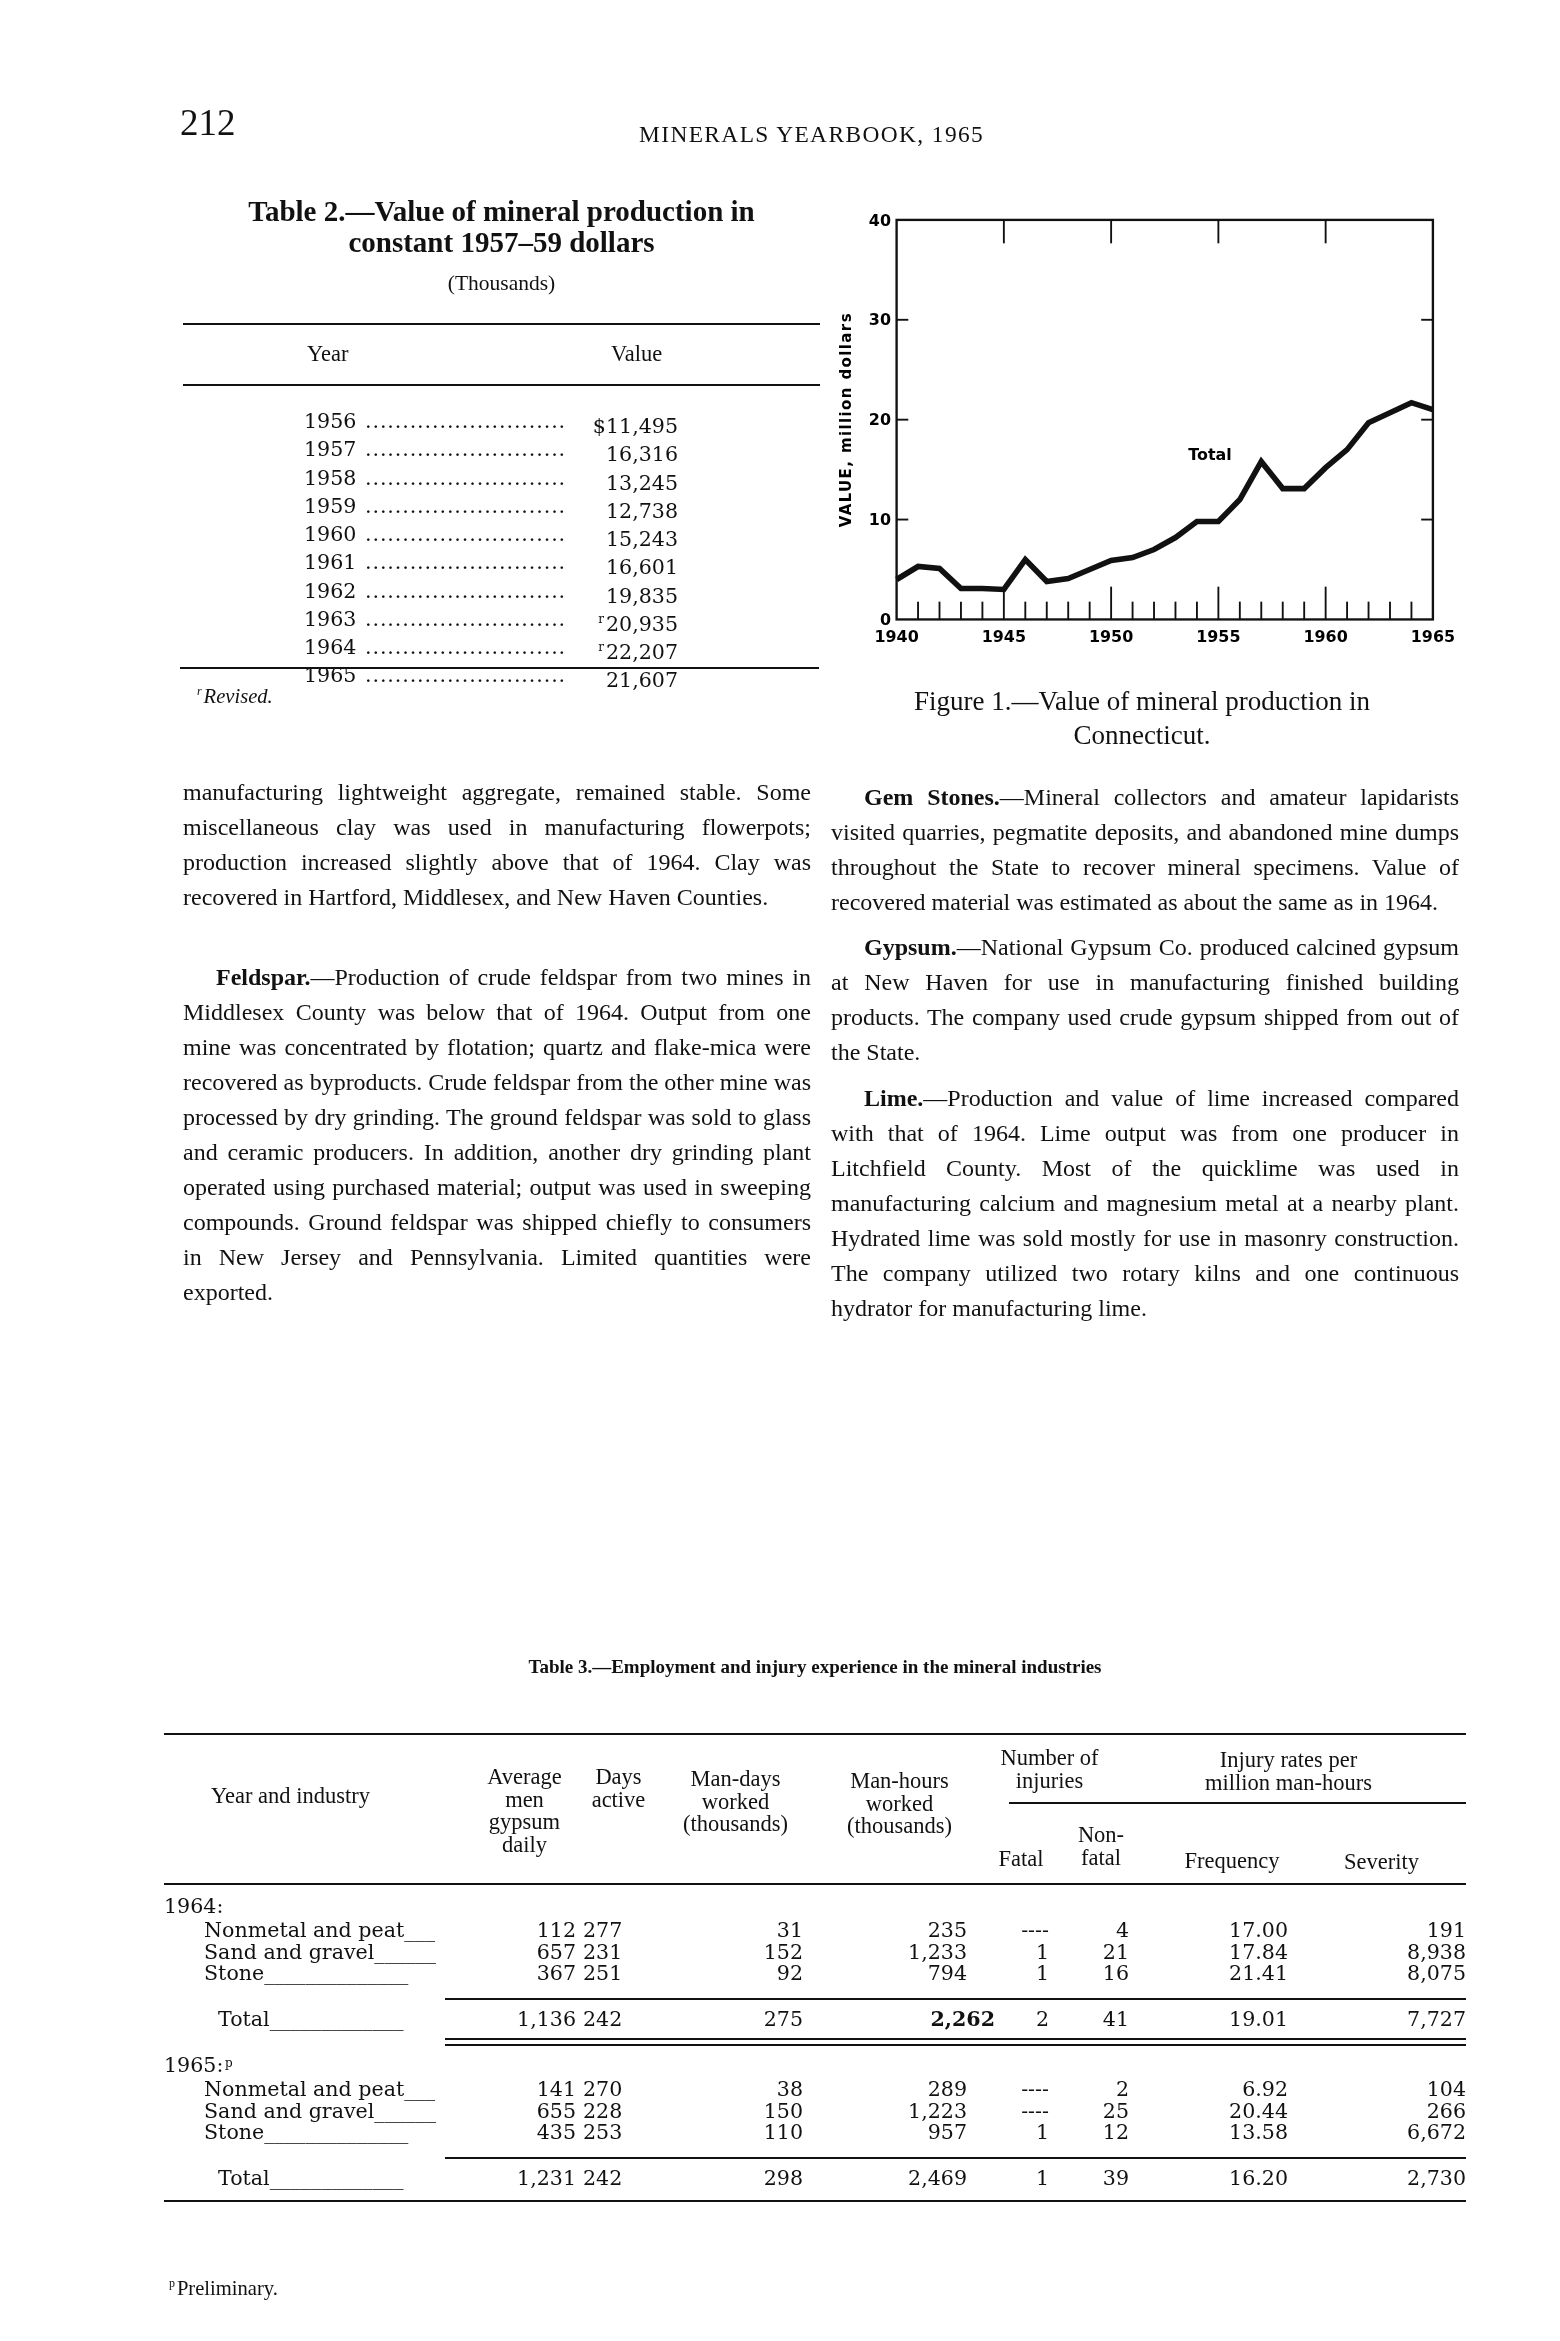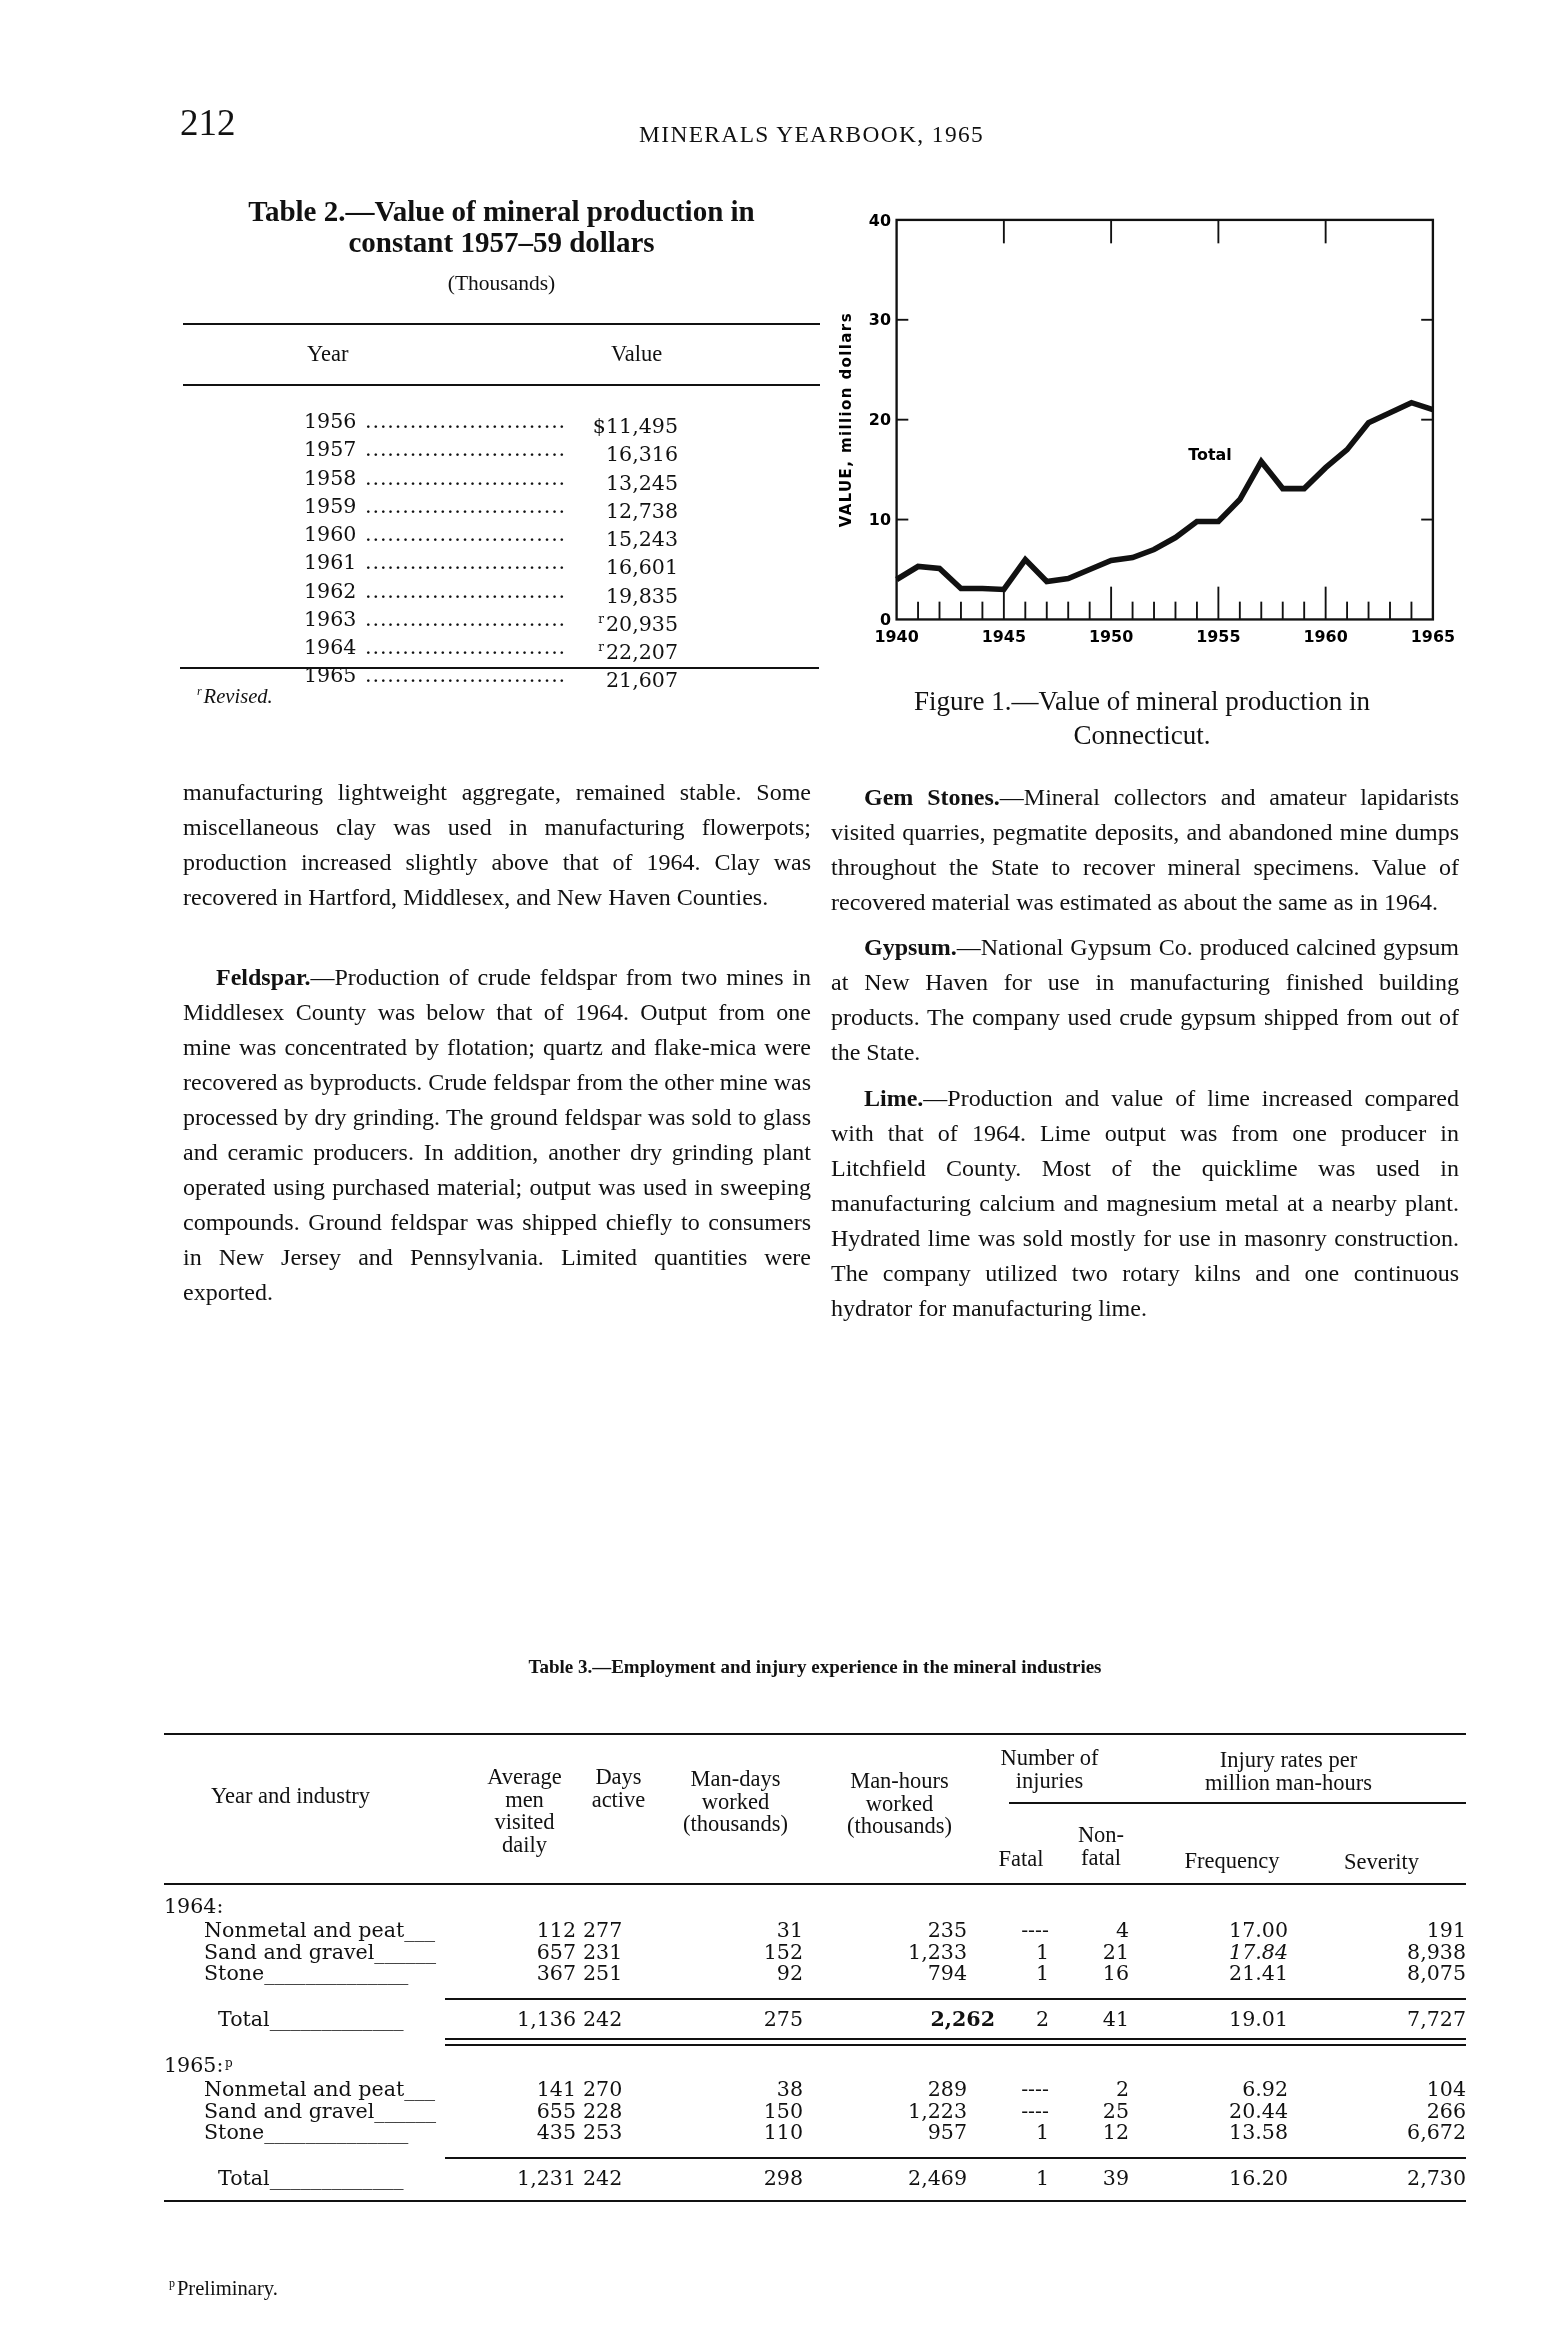--- a/index.html
+++ b/index.html
@@ -185,21 +185,21 @@
 </div>
 
 <div class="abs t3-title">Table 3.—Employment and injury experience in the mineral industries</div>
 <div class="t3" id="t3">
   <div class="rule" style="left:0; top:0; width:1302px;"></div>
 
   <div class="cell hdr" style="left:47px; top:52px;">Year and industry</div>
   <div class="cell hdr" style="left:309px; top:33px; width:103px;">
     <div>Average</div>
     <div>men</div>
-    <div>visited</div>
+    <div>gypsum</div>
     <div>daily</div>
   </div>
   <div class="cell hdr" style="left:417px; top:33px; width:75px;">
     <div>Days</div>
     <div>active</div>
   </div>
   <div class="cell hdr" style="left:501px; top:35px; width:141px;">
     <div>Man-days</div>
     <div>worked</div>
     <div>(thousands)</div>
@@ -238,21 +238,21 @@
       <div class="cell " style="top: 186px; right: 337px; text-align: right;">4</div>
       <div class="cell " style="top: 186px; right: 178px; text-align: right;">17.00</div>
       <div class="cell " style="top: 186px; right: 0px; text-align: right;">191</div>
       <div class="cell " style="left: 40px; top: 208px;">Sand and gravel______</div>
       <div class="cell " style="top: 208px; right: 890px; text-align: right;">657</div>
       <div class="cell " style="top: 208px; left: 419px;">231</div>
       <div class="cell " style="top: 208px; right: 663px; text-align: right;">152</div>
       <div class="cell " style="top: 208px; right: 499px; text-align: right;">1,233</div>
       <div class="cell " style="top: 208px; right: 417px; text-align: right;">1</div>
       <div class="cell " style="top: 208px; right: 337px; text-align: right;">21</div>
-      <div class="cell " style="top: 208px; right: 178px; text-align: right; font-style: italic;">17.84</div>
+      <div class="cell " style="top: 208px; right: 178px; text-align: right;">17.84</div>
       <div class="cell " style="top: 208px; right: 0px; text-align: right;">8,938</div>
       <div class="cell " style="left: 40px; top: 229px;">Stone______________</div>
       <div class="cell " style="top: 229px; right: 890px; text-align: right;">367</div>
       <div class="cell " style="top: 229px; left: 419px;">251</div>
       <div class="cell " style="top: 229px; right: 663px; text-align: right;">92</div>
       <div class="cell " style="top: 229px; right: 499px; text-align: right;">794</div>
       <div class="cell " style="top: 229px; right: 417px; text-align: right;">1</div>
       <div class="cell " style="top: 229px; right: 337px; text-align: right;">16</div>
       <div class="cell " style="top: 229px; right: 178px; text-align: right;">21.41</div>
       <div class="cell " style="top: 229px; right: 0px; text-align: right;">8,075</div>

